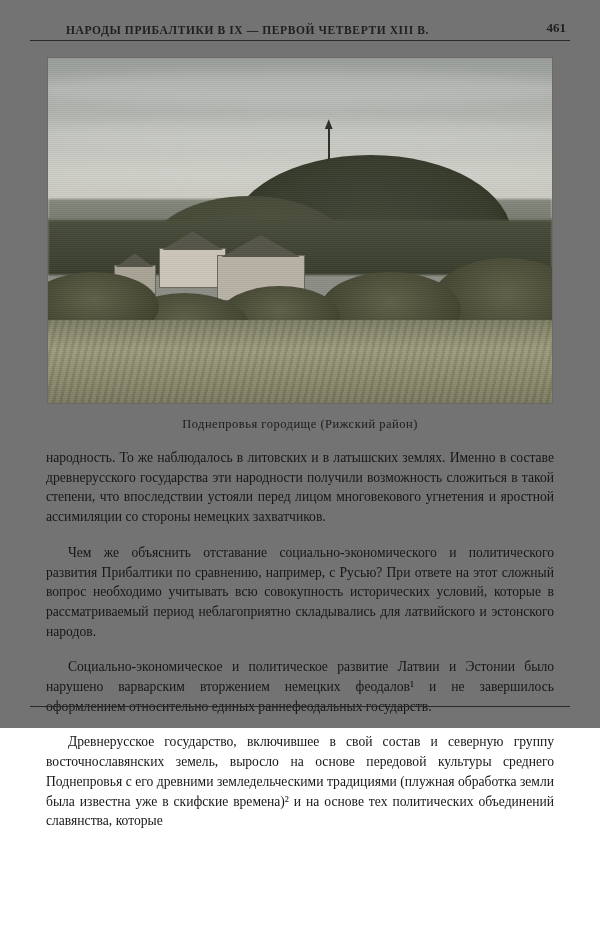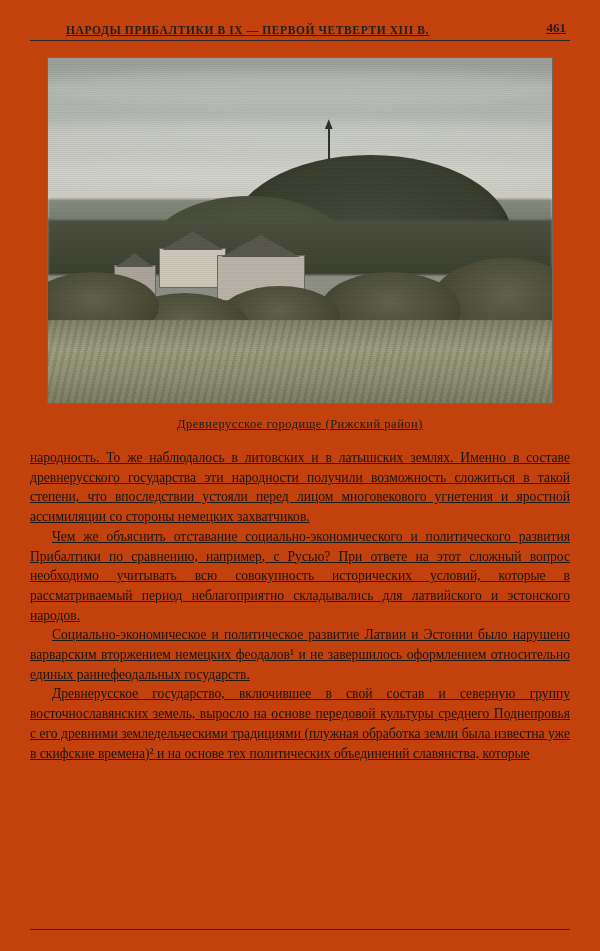--- a/index.html
+++ b/index.html
@@ -10,25 +10,24 @@
   body {
     width: 600px;
     height: 951px;
     font-family: "Liberation Serif", serif;
     color: #1b1a18;
     overflow: hidden;
   }
   .page {
     position: relative;
     width: 600px;
-    height: 951px;
-    background: #c2410c;
+    height: 728px;
+    background: #737373;
     box-sizing: border-box;
     padding: 20px 30px 10px 30px;
-    text-decoration: underline;
   }
   
   .running-head {
     display: flex;
     align-items: flex-end;
     justify-content: space-between;
     border-bottom: 1px solid #2b2a28;
     padding-bottom: 4px;
     margin: 0 0 0 0;
   }
@@ -191,21 +190,21 @@
     font-size: 12.5px;
     letter-spacing: .5px;
     margin: 13px 0 0 0;
     color: #1d1c1a;
   }
   
   .body-text {
     margin-top: 16px;
   }
   .body-text p {
-    margin: 0;
+    margin: 16px;
     font-size: 13.6px;
     line-height: 1.45;
     text-align: justify;
     text-justify: inter-word;
     hyphens: manual;
     color: #171614;
   }
   .body-text p.indent {
     text-indent: 22px;
   }
@@ -263,21 +262,21 @@
           <div class="roof"></div>
         </div>
       <div class="bush b5"></div>
       <div class="bush b4"></div>
       <div class="bush b3"></div>
       <div class="bush b2"></div>
       <div class="bush b1"></div>
       <div class="field"></div>
       <div class="grain"></div>
     </div>
-    <div class="caption">Древнерусское городище (Рижский район)</div>
+    <div class="caption">Поднепровья городище (Рижский район)</div>
   </div>
 
   <div class="body-text">
     <p>народность. То же наблюдалось в литовских и в латышских землях. Именно в составе древнерусского государства эти народности получили возможность сложиться в такой степени, что впоследствии устояли перед лицом многовекового угнетения и яростной ассимиляции со стороны немецких захватчиков.</p>
     <p class="indent">Чем же объяснить отставание социально-экономического и политического развития Прибалтики по сравнению, например, с Русью? При ответе на этот сложный вопрос необходимо учитывать всю совокупность исторических условий, которые в рассматриваемый период неблагоприятно складывались для латвийского и эстонского народов.</p>
     <p class="indent">Социально-экономическое и политическое развитие Латвии и Эстонии было нарушено варварским вторжением немецких феодалов¹ и не завершилось оформлением относительно единых раннефеодальных государств.</p>
     <p class="indent">Древнерусское государство, включившее в свой состав и северную группу восточнославянских земель, выросло на основе передовой культуры среднего Поднепровья с его древними земледельческими традициями (плужная обработка земли была известна уже в скифские времена)² и на основе тех политических объединений славянства, которые</p>
   </div>
 
   <div class="footnotes">

